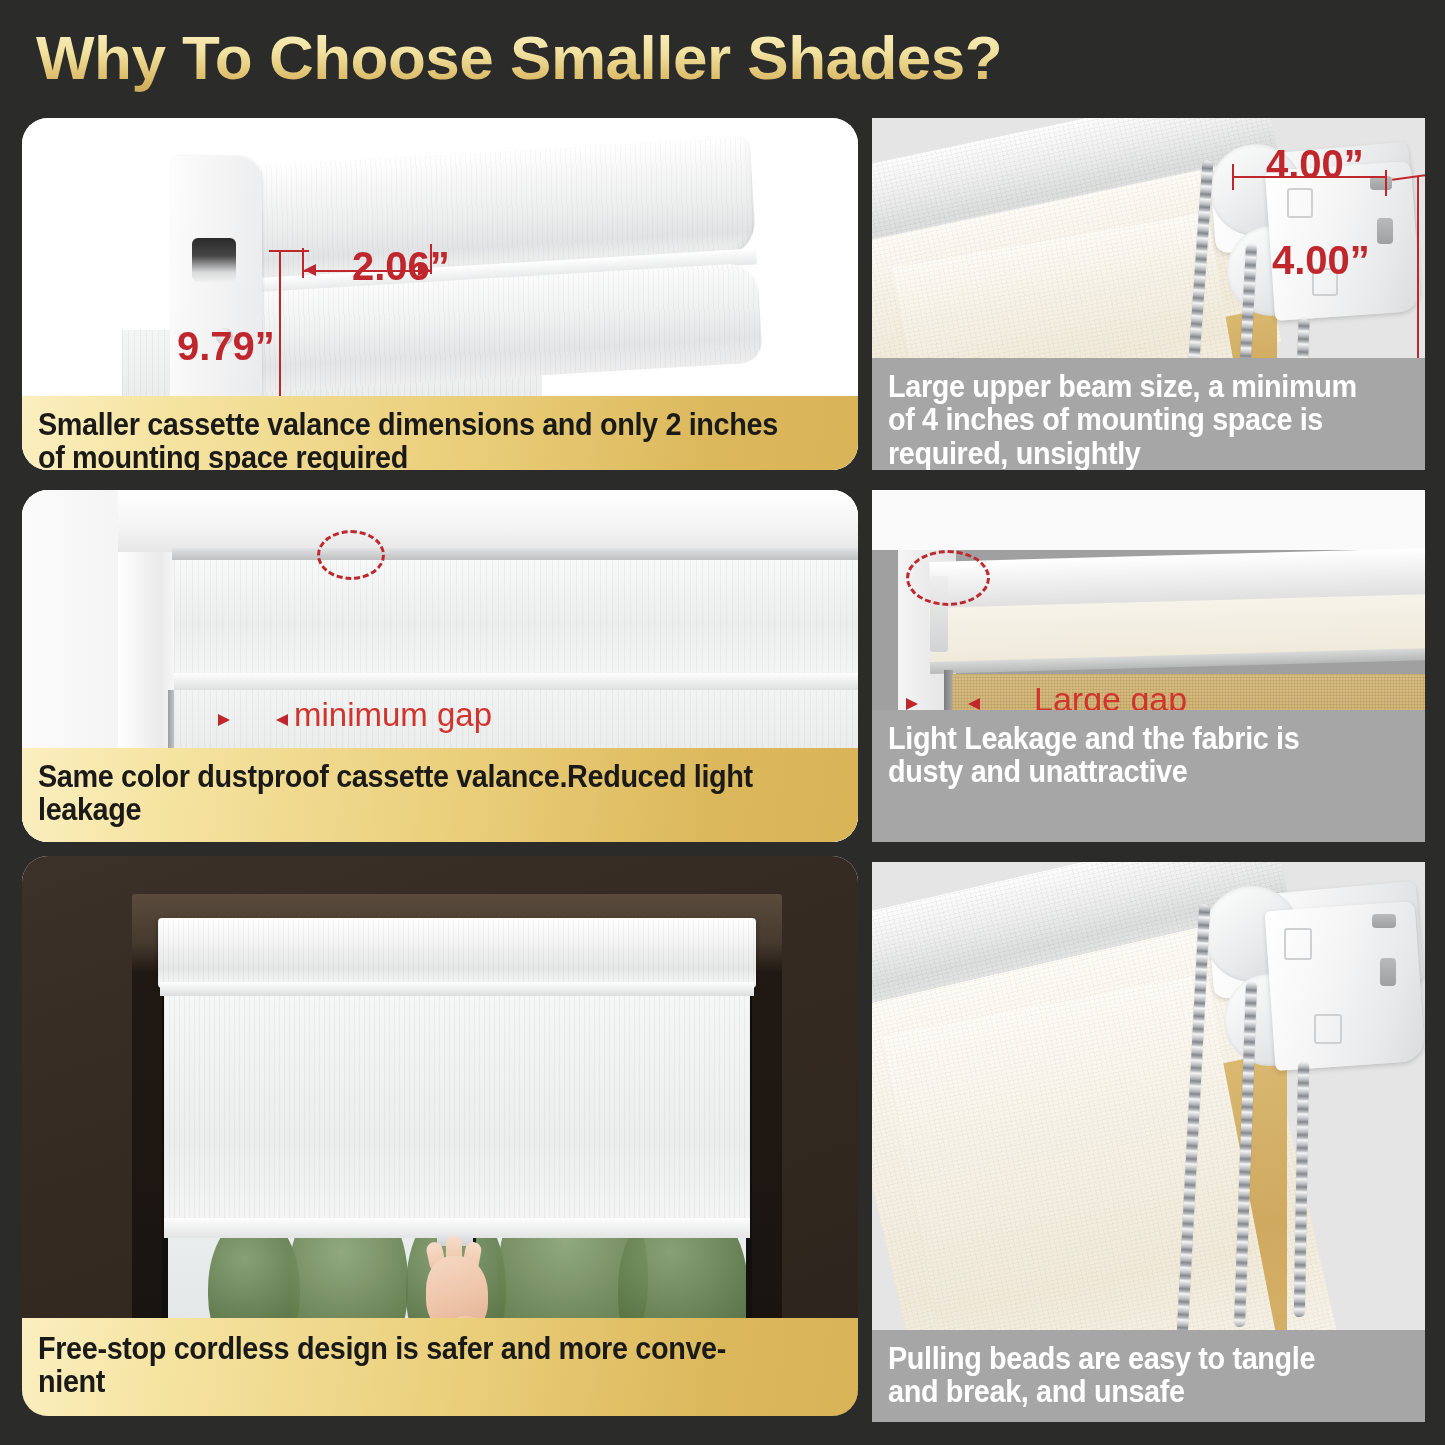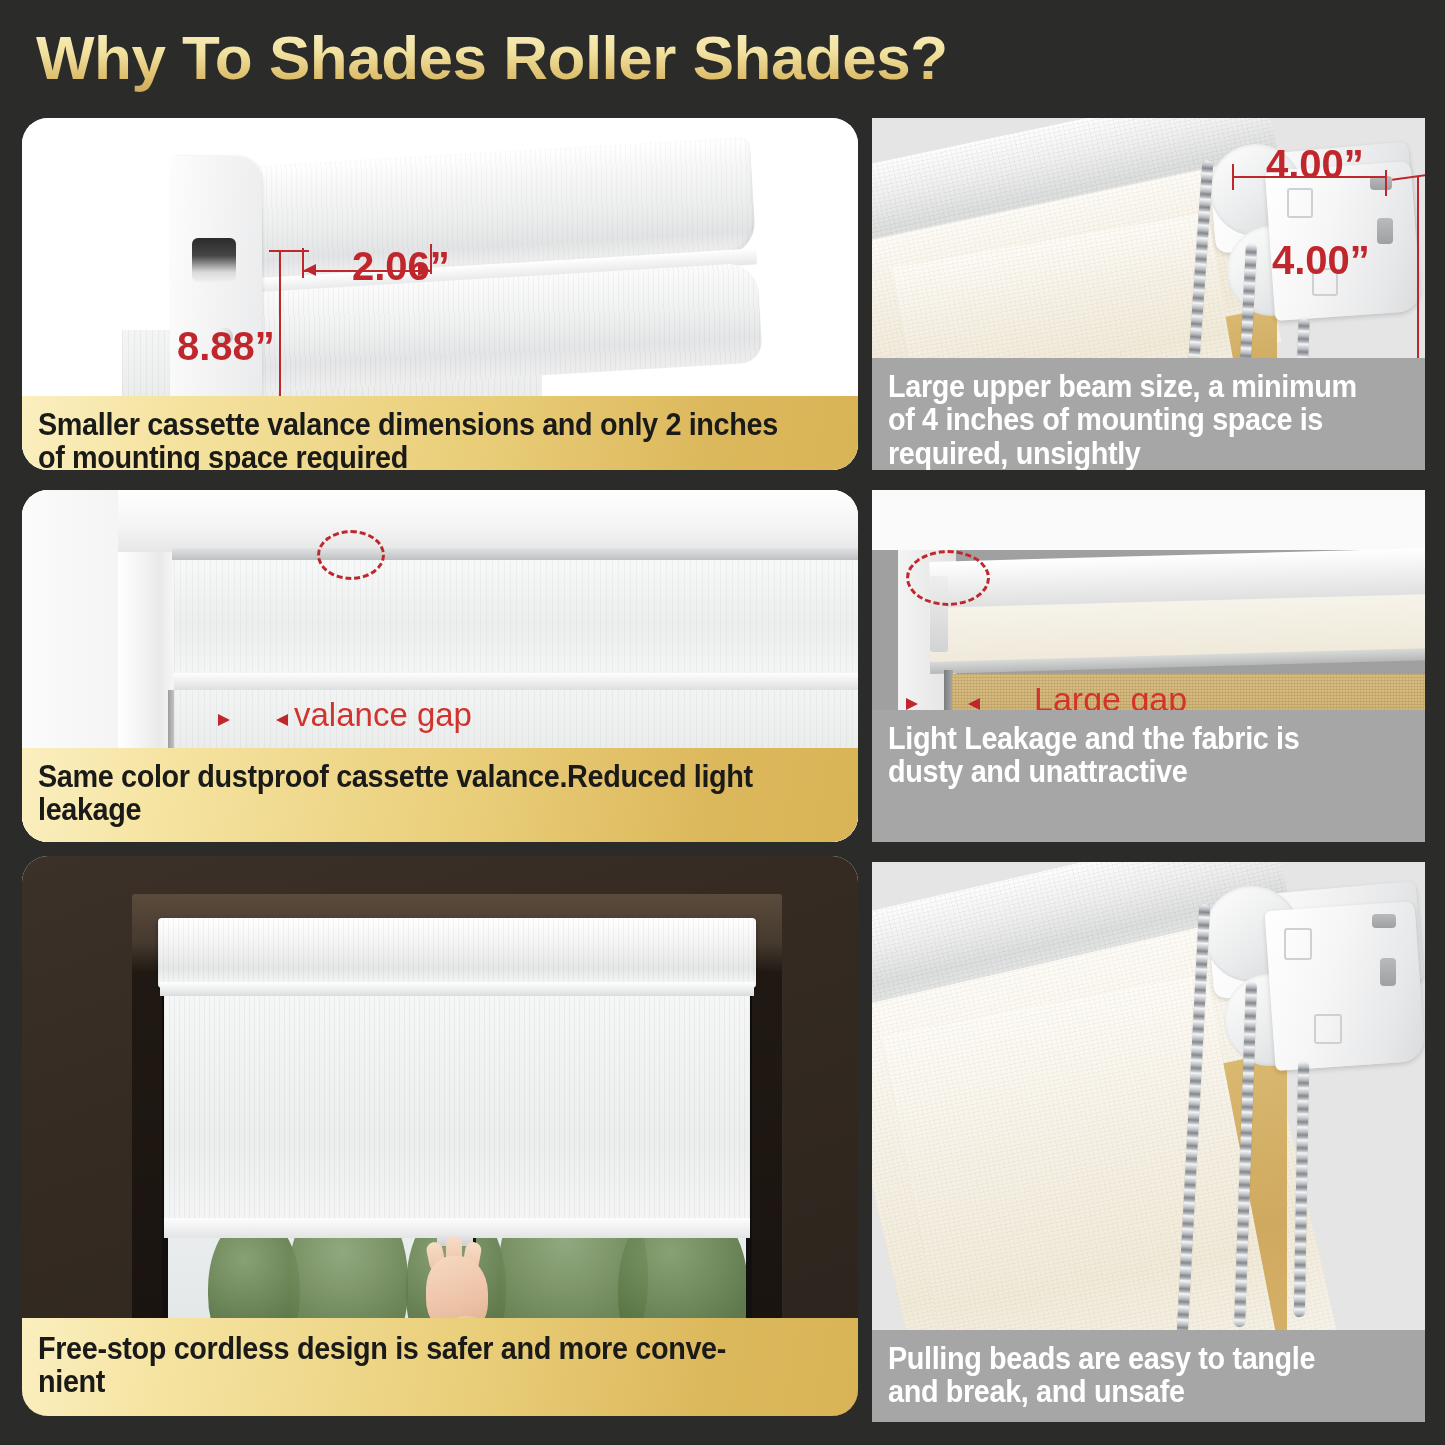--- a/index.html
+++ b/index.html
@@ -340,21 +340,21 @@
   }
   .hand-finger {
     position:absolute; width:16px; height:30px; border-radius:9px;
     background:linear-gradient(180deg,#f8ddc9,#ecc3a6);
   }
 </style>
 </head>
 <body>
 
 <div class="title-bar">
-  <div class="title-text">Why To Shades Roller Shades?</div>
+  <div class="title-text">Why To Choose Smaller Shades?</div>
 </div>
 
 <div class="grid">
 
   <div class="panel rounded" style="left:22px; top:118px; width:836px; height:352px;">
     <div class="img-area">
       <div class="p1-bg"></div>
 
       <div class="val-fabric"></div>
       <div class="valance">
@@ -371,21 +371,21 @@
       <div class="dim dim-h" style="left:280px; top:152px; width:130px;"></div>
       <div class="dim dim-v" style="left:280px; top:130px; height:30px;"></div>
       <div class="dim dim-v" style="left:408px; top:126px; height:30px;"></div>
       <div class="arrow-l" style="left:282px; top:146px;"></div>
       <div class="arrow-r" style="left:396px; top:146px;"></div>
       <div class="dim-label" style="left:330px; top:126px; font-size:40px;text-align:center;">2.06”</div>
 
       <div class="dim dim-v" style="left:257px; top:132px; height:200px;"></div>
       <div class="dim dim-h" style="left:247px; top:132px; width:40px;"></div>
       <div class="dim dim-h" style="left:247px; top:330px; width:40px;"></div>
-      <div class="dim-label" style="left:155px; top:206px; font-size:40px;">8.88”</div>
+      <div class="dim-label" style="left:155px; top:206px; font-size:40px;">9.79”</div>
     </div>
 
     <div class="caption caption-gold" style="height:74px;">
       <div class="caption-text">Smaller cassette valance dimensions and only 2 inches of mounting space required</div>
     </div>
   </div>
 
   <div class="panel" style="left:872px; top:118px; width:553px; height:352px;">
     <div class="img-area shade-scene">
 
@@ -431,21 +431,21 @@
       <div class="p3-headrail"></div>
       <div class="p3-panelA"></div>
       <div class="p3-ledge"></div>
       <div class="p3-gapline"></div>
       <div class="p3-panelB"></div>
 
       <div class="dash-circle" style="left:295px; top:40px; width:68px; height:50px;"></div>
 
       <div class="arrow-r" style="left:196px; top:224px;"></div>
       <div class="arrow-l" style="left:254px; top:224px;"></div>
-      <div class="gap-label" style="left:272px; top:206px; font-size:33px;">valance gap</div>
+      <div class="gap-label" style="left:272px; top:206px; font-size:33px;">minimum gap</div>
     </div>
 
     <div class="caption caption-gold" style="height:94px;">
       <div class="caption-text">Same color dustproof cassette valance.Reduced light leakage</div>
     </div>
   </div>
 
   <div class="panel" style="left:872px; top:490px; width:553px; height:352px;">
     <div class="img-area">
       <div class="p4-bg"></div>

